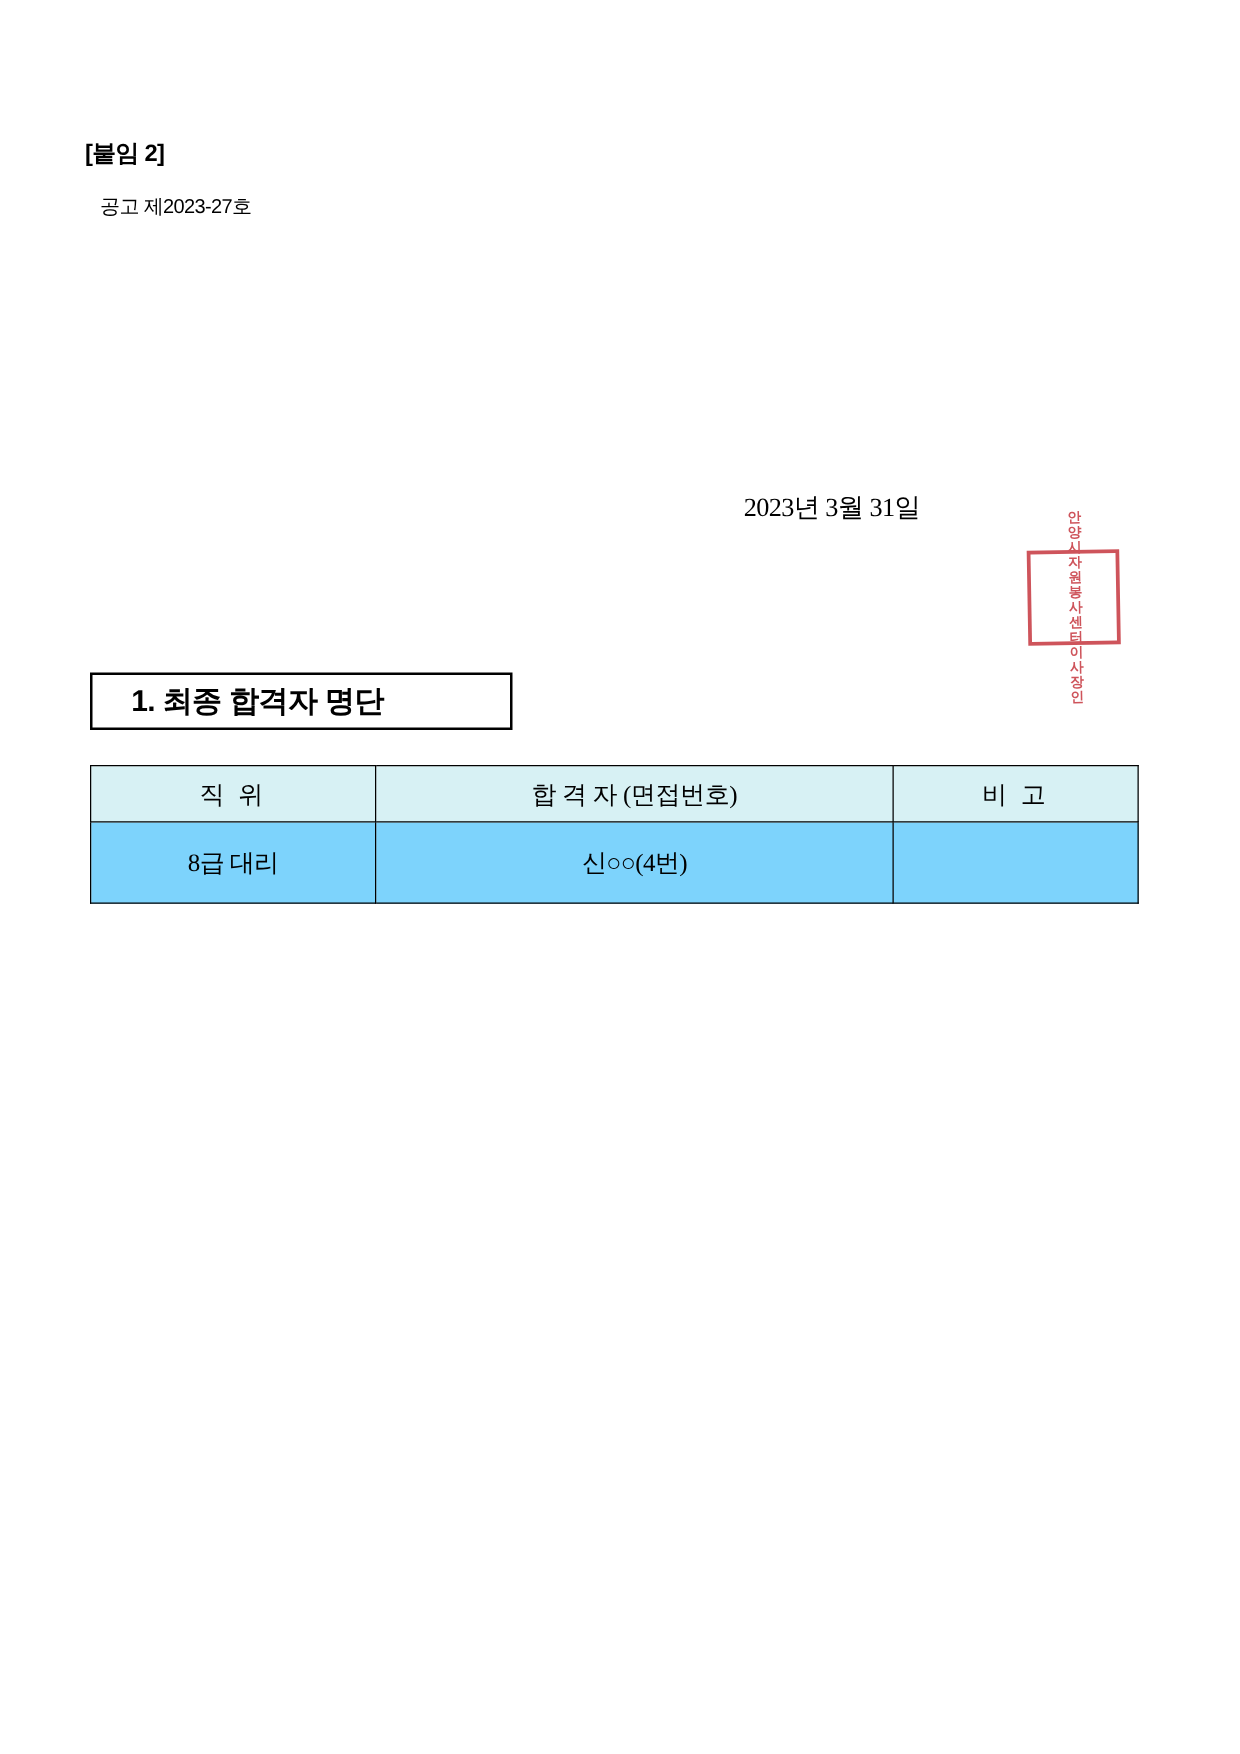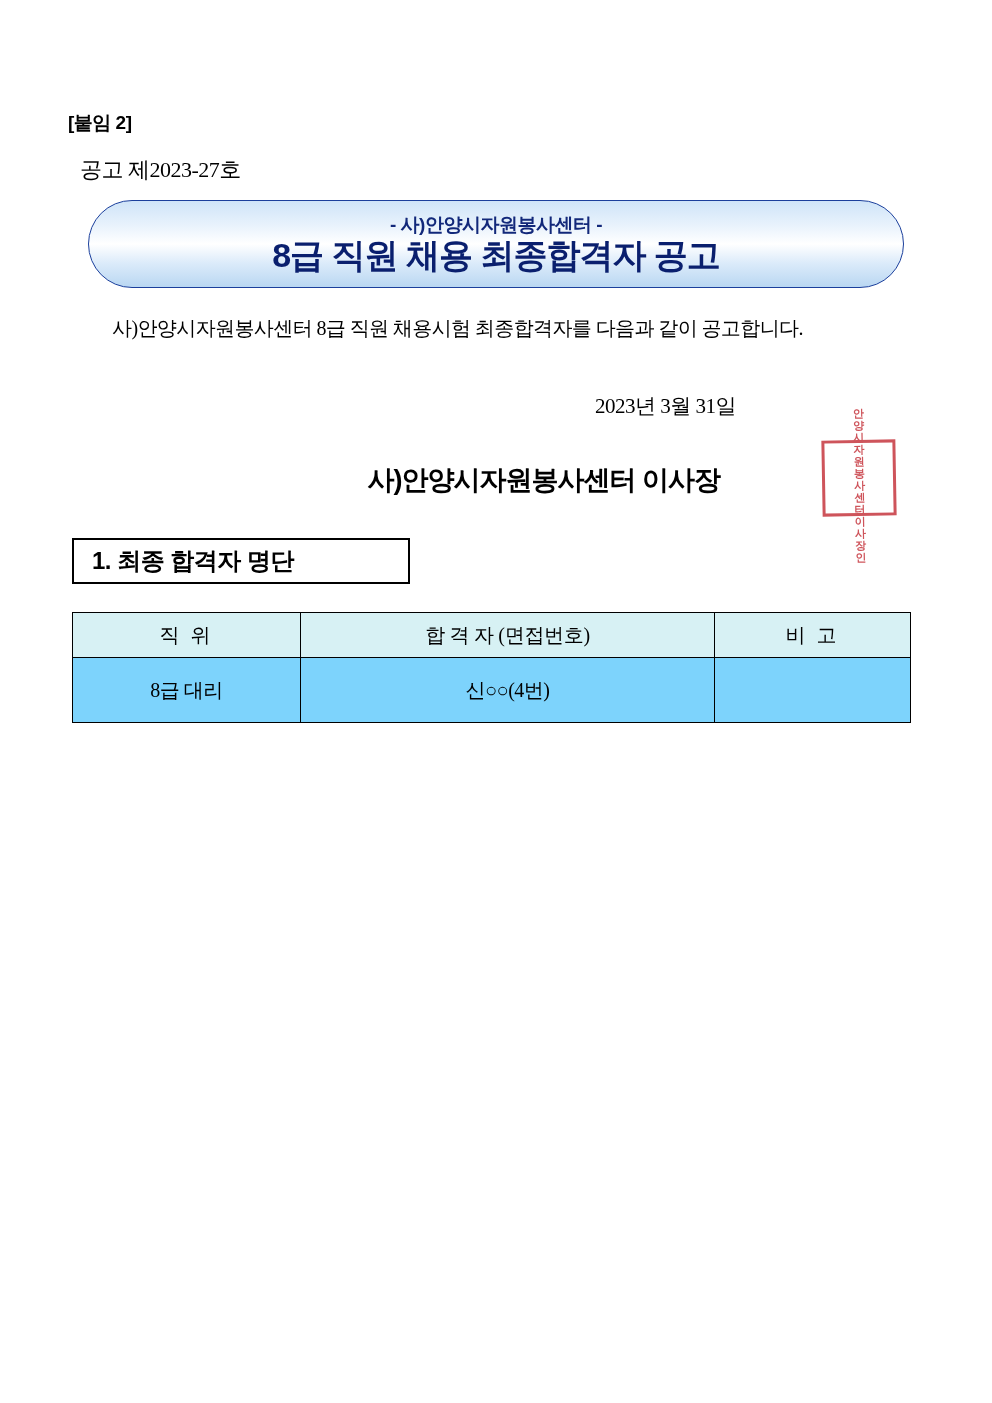--- a/index.html
+++ b/index.html
@@ -30,22 +30,22 @@
     font-size: 19px;
     font-weight: bold;
     letter-spacing: -0.5px;
   }
 
   
   .notice-number {
     position: absolute;
     left: 80px;
     top: 155px;
-    font-size: 22px;
-    font-family: Liberation Serif, serif;
+    font-size: 16px;
+    font-family: Liberation Sans, sans-serif;
     letter-spacing: -0.5px;
   }
 
   
   .title-banner {
     position: absolute;
     left: 88px;
     top: 200px;
     width: 816px;
     height: 88px;
@@ -139,21 +139,21 @@
   .section-box {
     position: absolute;
     left: 72px;
     top: 538px;
     width: 338px;
     height: 46px;
     border: 2px solid #000000;
     box-sizing: border-box;
     display: flex;
     align-items: center;
-    padding-left: 18px;
+    padding-left: 31px;
   }
   .section-box-text {
     font-size: 24px;
     font-weight: bold;
     letter-spacing: -0.5px;
   }
 
   
   .result-table {
     position: absolute;
@@ -191,30 +191,24 @@
 </style>
 </head>
 <body>
 
 <div class="page">
 
   <div class="attachment-label">[붙임 2]</div>
 
   <div class="notice-number">공고 제2023-27호</div>
 
-  <div class="title-banner">
-    <div class="banner-sub">- 사)안양시자원봉사센터 -</div>
-    <div class="banner-main">8급 직원 채용 최종합격자 공고</div>
-  </div>
-
-  <div class="intro-sentence">사)안양시자원봉사센터 8급 직원 채용시험 최종합격자를 다음과 같이 공고합니다.</div>
+
 
   <div class="date-line">2023년 3월 31일</div>
 
-  <div class="signature-line">사)안양시자원봉사센터 이사장</div>
 
   <div class="stamp">
     <span>안양시자원봉사센터이사장인</span>
   </div>
 
   <div class="section-box">
     <div class="section-box-text">1. 최종 합격자 명단</div>
   </div>
 
   <table class="result-table">

